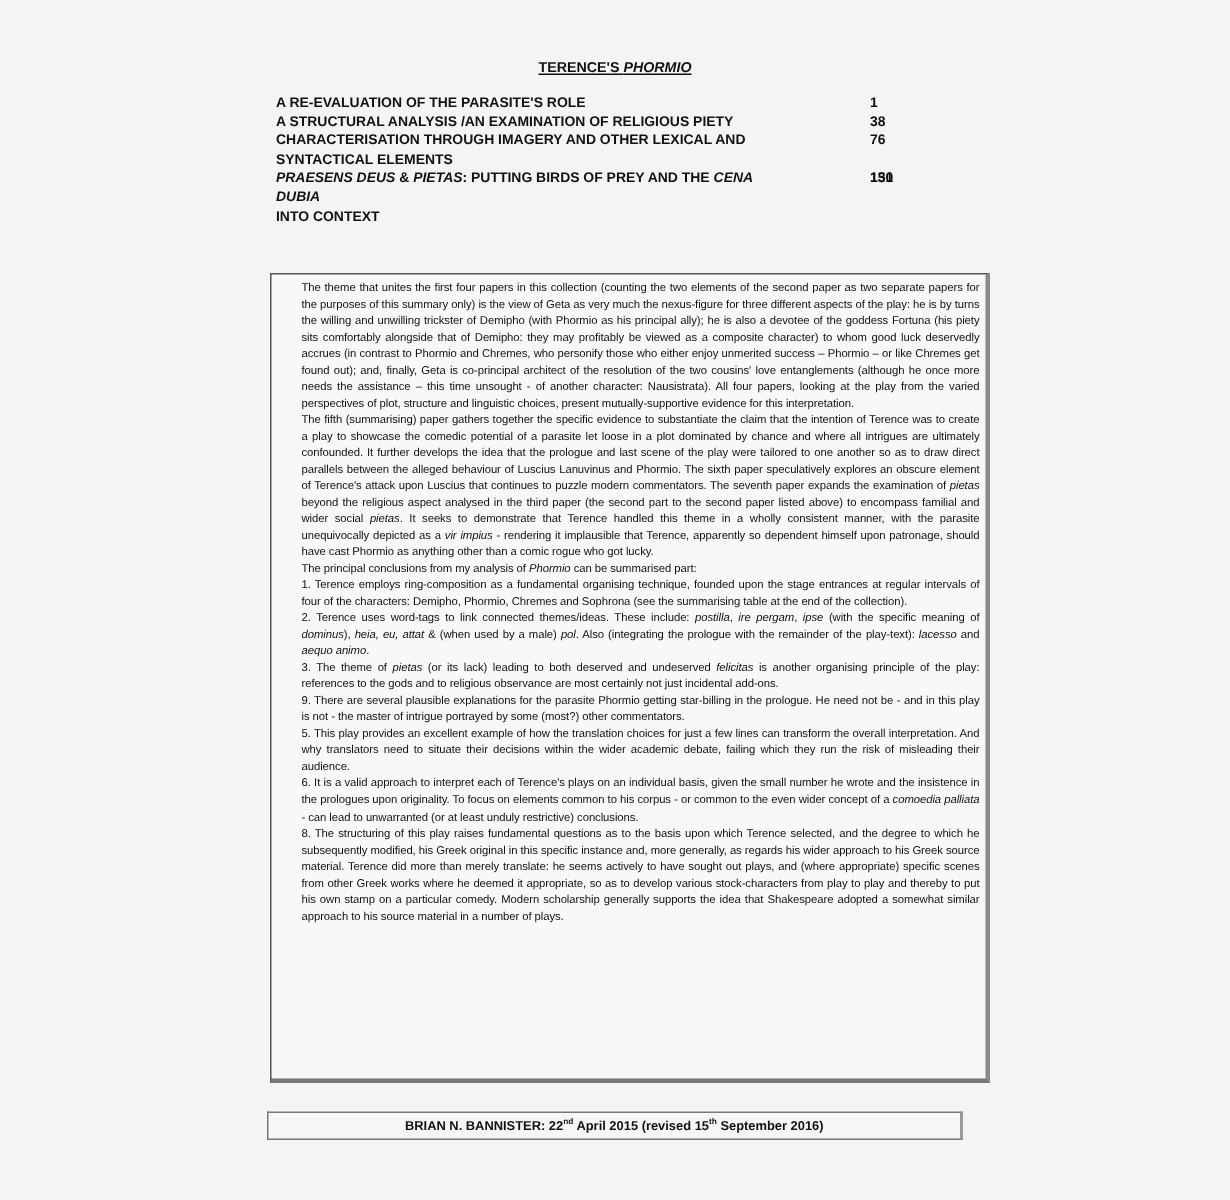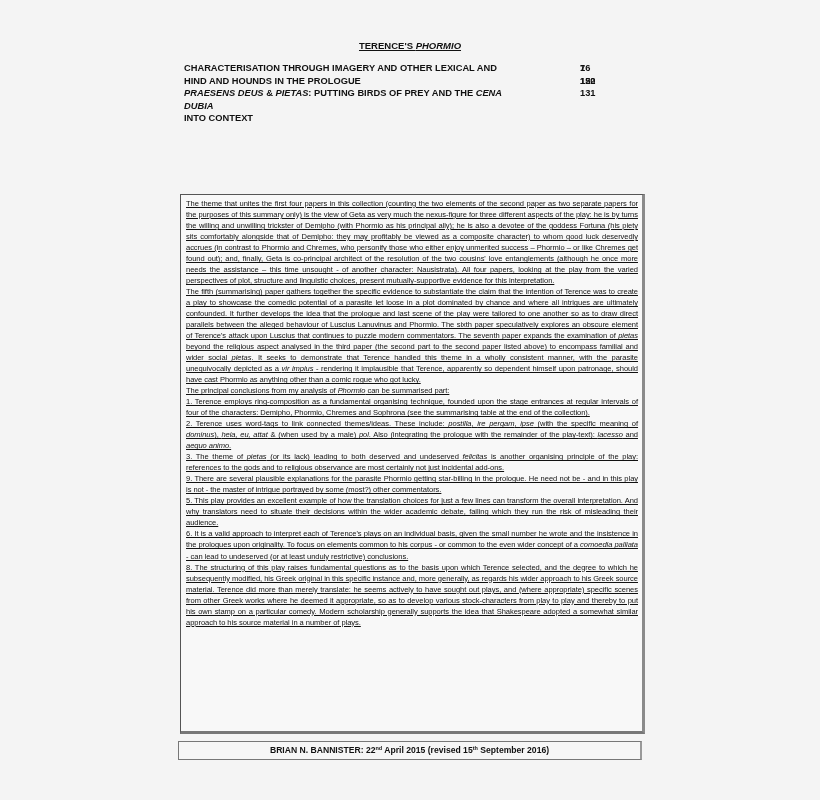--- a/index.html
+++ b/index.html
@@ -10,73 +10,77 @@
   .page { position:absolute; left:0; top:0; width:820px; height:800px; }
   .title {
     position:absolute; top:40px; left:0; width:820px; text-align:center;
     font-size:9.5px; font-weight:bold; text-decoration:underline;
   }
   .toc { position:absolute; left:184px; top:62px; width:420px; font-size:9.3px; font-weight:bold; line-height:12.6px; }
   .toc-row { position:relative; }
   .toc-row .label { display:block; width:330px; }
   .toc-row .page-num { position:absolute; left:396px; top:0; }
   .summary-box {
-    position:absolute; left:180px; top:194px; width:452px; height:531px;
+    position:absolute; left:180px; top:182px; width:452px; height:531px;
     border:1px solid #555; border-right:3px solid #8a8a8a; border-bottom:3px solid #777;
-    background:#f8f8f8; padding:3px 4px 2px 5px; box-sizing:content-box;
-    font-size:7.55px; line-height:11.02px; text-align:justify; letter-spacing:-0.05px;text-decoration:underline;
+    background:#f8f8f8; padding:3px 4px 2px 20px; box-sizing:content-box;
+    font-size:7.55px; line-height:11.02px; text-align:justify; letter-spacing:-0.05px;
   }
   .summary-box p { margin:0; }
   .footer-box {
     position:absolute; left:178px; top:741px; width:461px; height:17px;
     border:1px solid #777; border-right:2px solid #999; background:#f6f6f6;
     text-align:center; font-size:8.6px; font-weight:bold; line-height:17px;
   }
   .footer-box sup { font-size:5.5px; vertical-align:top; position:relative; top:-2px; }
   i { font-style:italic; }
 </style>
 </head>
 <body>
 
 <div class="page">
 
   <div class="title"><span>TERENCE'S </span><i>PHORMIO</i></div>
 
   <div class="toc">
     <div class="toc-row">
+        <span class="label">A RE-EVALUATION OF THE PARASITE'S ROLE</span>
         <span class="page-num">1</span>
+      </div>
+    <div class="toc-row">
+        <span class="label">A STRUCTURAL ANALYSIS /AN EXAMINATION OF RELIGIOUS PIETY</span>
+        <span class="page-num">38</span>
       </div>
     <div class="toc-row">
         <span class="label">CHARACTERISATION THROUGH IMAGERY AND OTHER LEXICAL AND</span>
         <span class="page-num">76</span>
       </div>
     <div class="toc-row">
-        <span class="page-num">150</span>
+        <span class="label">SYNTACTICAL ELEMENTS</span>
       </div>
     <div class="toc-row">
-        <span class="label">HIND AND HOUNDS IN THE PROLOGUE</span>
-        <span class="page-num">122</span>
+        <span class="page-num">150</span>
       </div>
     <div class="toc-row">
         <span class="label"><i>PRAESENS DEUS</i><span> &amp; </span><i>PIETAS</i><span>: PUTTING BIRDS OF PREY AND THE </span><i>CENA DUBIA</i></span>
         <span class="page-num">131</span>
       </div>
     <div class="toc-row">
         <span class="label">INTO CONTEXT</span>
       </div>
   </div>
 
   <div class="summary-box">
     <p>The theme that unites the first four papers in this collection (counting the two elements of the second paper as two separate papers for the purposes of this summary only) is the view of Geta as very much the nexus-figure for three different aspects of the play: he is by turns the willing and unwilling trickster of Demipho (with Phormio as his principal ally); he is also a devotee of the goddess Fortuna (his piety sits comfortably alongside that of Demipho: they may profitably be viewed as a composite character) to whom good luck deservedly accrues (in contrast to Phormio and Chremes, who personify those who either enjoy unmerited success – Phormio – or like Chremes get found out); and, finally, Geta is co-principal architect of the resolution of the two cousins' love entanglements (although he once more needs the assistance – this time unsought - of another character: Nausistrata). All four papers, looking at the play from the varied perspectives of plot, structure and linguistic choices, present mutually-supportive evidence for this interpretation.</p>
     <p><span>The fifth (summarising) paper gathers together the specific evidence to substantiate the claim that the intention of Terence was to create a play to showcase the comedic potential of a parasite let loose in a plot dominated by chance and where all intrigues are ultimately confounded. It further develops the idea that the prologue and last scene of the play were tailored to one another so as to draw direct parallels between the alleged behaviour of Luscius Lanuvinus and Phormio. The sixth paper speculatively explores an obscure element of Terence's attack upon Luscius that continues to puzzle modern commentators. The seventh paper expands the examination of </span><i>pietas</i><span> beyond the religious aspect analysed in the third paper (the second part to the second paper listed above) to encompass familial and wider social </span><i>pietas</i><span>. It seeks to demonstrate that Terence handled this theme in a wholly consistent manner, with the parasite unequivocally depicted as a </span><i>vir impius</i><span> - rendering it implausible that Terence, apparently so dependent himself upon patronage, should have cast Phormio as anything other than a comic rogue who got lucky.</span></p>
     <p><span>The principal conclusions from my analysis of </span><i>Phormio</i><span> can be summarised part:</span></p>
     <p>1. Terence employs ring-composition as a fundamental organising technique, founded upon the stage entrances at regular intervals of four of the characters: Demipho, Phormio, Chremes and Sophrona (see the summarising table at the end of the collection).</p>
     <p><span>2. Terence uses word-tags to link connected themes/ideas. These include: </span><i>postilla</i><span>, </span><i>ire pergam</i><span>, </span><i>ipse</i><span> (with the specific meaning of </span><i>dominus</i><span>), </span><i>heia, eu, attat</i><span> &amp; (when used by a male) </span><i>pol</i><span>. Also (integrating the prologue with the remainder of the play-text): </span><i>lacesso</i><span> and </span><i>aequo animo</i><span>.</span></p>
     <p><span>3. The theme of </span><i>pietas</i><span> (or its lack) leading to both deserved and undeserved </span><i>felicitas</i><span> is another organising principle of the play: references to the gods and to religious observance are most certainly not just incidental add-ons.</span></p>
     <p>9. There are several plausible explanations for the parasite Phormio getting star-billing in the prologue. He need not be - and in this play is not - the master of intrigue portrayed by some (most?) other commentators.</p>
     <p>5. This play provides an excellent example of how the translation choices for just a few lines can transform the overall interpretation. And why translators need to situate their decisions within the wider academic debate, failing which they run the risk of misleading their audience.</p>
-    <p><span>6. It is a valid approach to interpret each of Terence's plays on an individual basis, given the small number he wrote and the insistence in the prologues upon originality. To focus on elements common to his corpus - or common to the even wider concept of a </span><i>comoedia palliata</i><span> - can lead to undeserved (or at least unduly restrictive) conclusions.</span></p>
+    <p><span>6. It is a valid approach to interpret each of Terence's plays on an individual basis, given the small number he wrote and the insistence in the prologues upon originality. To focus on elements common to his corpus - or common to the even wider concept of a </span><i>comoedia palliata</i><span> - can lead to unwarranted (or at least unduly restrictive) conclusions.</span></p>
     <p>8. The structuring of this play raises fundamental questions as to the basis upon which Terence selected, and the degree to which he subsequently modified, his Greek original in this specific instance and, more generally, as regards his wider approach to his Greek source material. Terence did more than merely translate: he seems actively to have sought out plays, and (where appropriate) specific scenes from other Greek works where he deemed it appropriate, so as to develop various stock-characters from play to play and thereby to put his own stamp on a particular comedy. Modern scholarship generally supports the idea that Shakespeare adopted a somewhat similar approach to his source material in a number of plays.</p>
   </div>
 
   <div class="footer-box"><span>BRIAN N. BANNISTER: 22</span><sup>nd</sup><span> April 2015 (revised 15</span><sup>th</sup><span> September 2016)</span></div>
 
 </div>
 
 </body></html>

